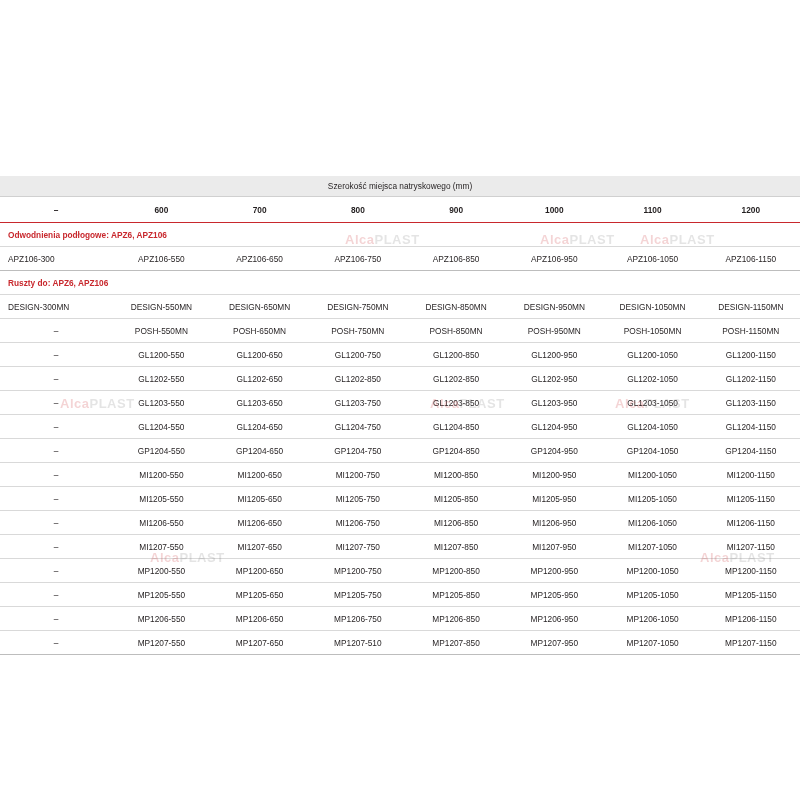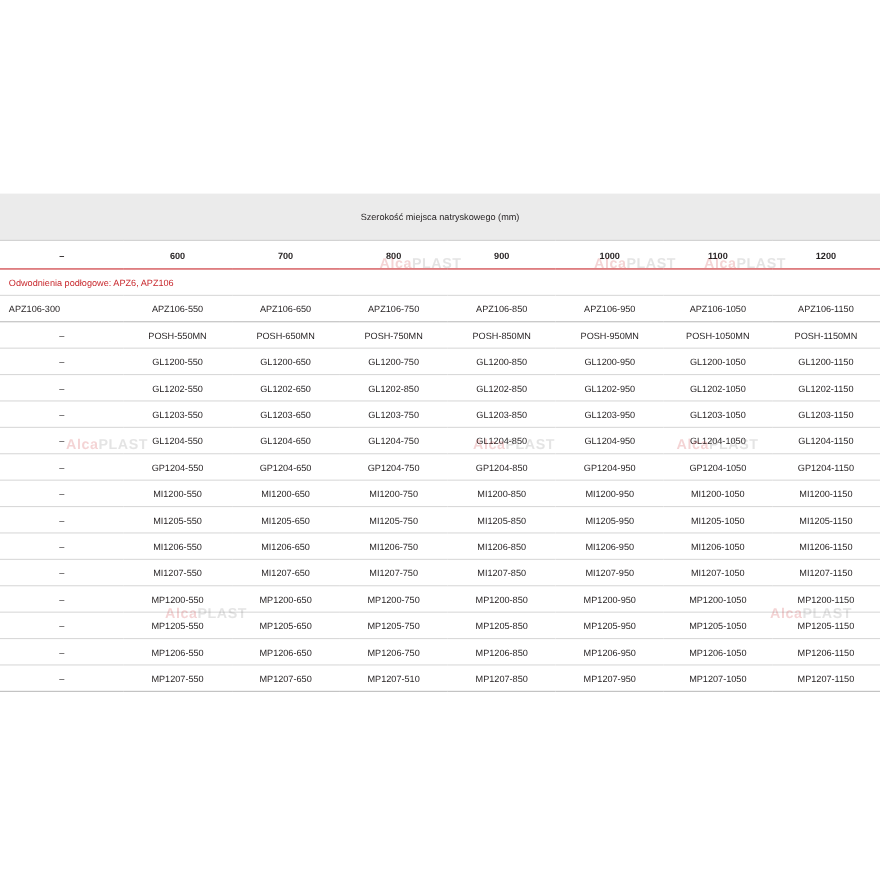--- a/index.html
+++ b/index.html
@@ -57,30 +57,30 @@
     text-align: center;
     vertical-align: middle;
     border-bottom: 1px solid #d9d9d9;
     white-space: nowrap;
   }
   tr.header-row td {
     background: #ebebeb;
     border-bottom: 1px solid #d0d0d0;
     font-size: 8.3px;
     color: #231f20;
-    height: 42px;
+    height: 20px;
   }
   tr.widths-row td {
     font-weight: bold;
     border-bottom: 1px solid #c8282d;
     height: 25px;
   }
   tr.section-row td {
     text-align: left;
-    font-weight: normal;
+    font-weight: bold;
     color: #c8282d;
     padding-left: 8px;
     border-bottom: 1px solid #d9d9d9;
     height: 23px;
   }
   tr.data-row td.first-col {
     text-align: left;
     padding-left: 8px;
   }
   tr.data-row td.dash-col {
@@ -141,20 +141,33 @@
           <tr class="data-row thick-bottom">
             <td class="first-col">APZ106-300</td>
             <td>APZ106-550</td>
             <td>APZ106-650</td>
             <td>APZ106-750</td>
             <td>APZ106-850</td>
             <td>APZ106-950</td>
             <td>APZ106-1050</td>
             <td>APZ106-1150</td>
           </tr>
+          <tr class="section-row">
+            <td colspan="8">Ruszty do: APZ6, APZ106</td>
+          </tr>
+          <tr class="data-row">
+            <td class="first-col">DESIGN-300MN</td>
+            <td>DESIGN-550MN</td>
+            <td>DESIGN-650MN</td>
+            <td>DESIGN-750MN</td>
+            <td>DESIGN-850MN</td>
+            <td>DESIGN-950MN</td>
+            <td>DESIGN-1050MN</td>
+            <td>DESIGN-1150MN</td>
+          </tr>
           <tr class="data-row">
             <td class="dash-col">–</td>
             <td>POSH-550MN</td>
             <td>POSH-650MN</td>
             <td>POSH-750MN</td>
             <td>POSH-850MN</td>
             <td>POSH-950MN</td>
             <td>POSH-1050MN</td>
             <td>POSH-1150MN</td>
           </tr>

